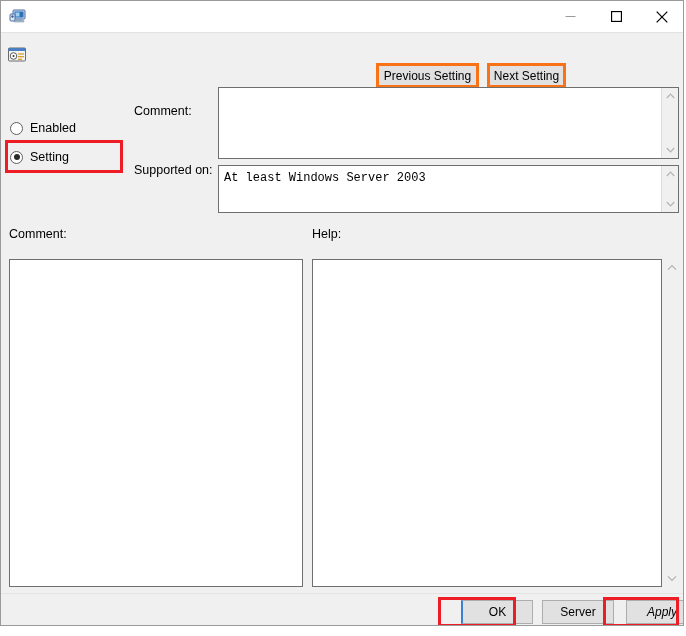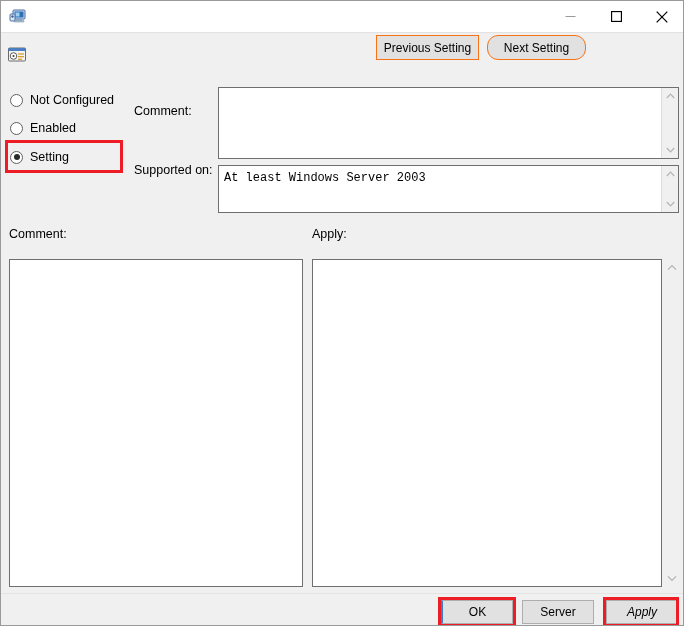--- a/index.html
+++ b/index.html
@@ -69,35 +69,35 @@
   
   #setting-icon {
     position: absolute;
     left: 6px;
     top: 44px;
     width: 20px;
     height: 20px;
   }
   .navbtn {
     position: absolute;
-    top: 34px;
+    top: 62px;
     height: 25px;
     background: #e1e1e1;
-    border: 1px solid #f97316;
+    border: 3px solid #f97316;
     font-family: "Liberation Sans", sans-serif;
     font-size: 12px;
     color: #000000;
     box-sizing: border-box;
     display: flex;
     align-items: center;
     justify-content: center;
     padding: 0;
   }
   #btn-prev { left: 375px; width: 103px; }
-  #btn-next { left: 486px; width: 99px; border-radius: 11px; }
+  #btn-next { left: 486px; width: 79px; }
 
   
   .radio-row {
     position: absolute;
     left: 9px;
     height: 20px;
     display: flex;
     align-items: center;
     font-size: 12.5px;
     color: #000000;
@@ -256,20 +256,21 @@
     background: #e1e1e1;
     border: 1px solid #adadad;
     font-family: "Liberation Sans", sans-serif;
     font-size: 12px;
     color: #000000;
     box-sizing: border-box;
     display: flex;
     align-items: center;
     justify-content: center;
     padding: 0;
+    margin-left: 20px;
   }
   #btn-ok     { left: 440px; }
   #btn-cancel { left: 521px; }
   #btn-apply  { left: 605px; font-style: italic; }
   #btn-ok { border-left: 2px solid #3b7fd4; }
 </style>
 </head>
 <body>
 
 <div id="window">
@@ -314,24 +315,20 @@
       <circle cx="6.5" cy="11" r="1" fill="#333333"></circle>
       <rect x="11" y="8.3" width="6" height="1.3" fill="#d8a030"></rect>
       <rect x="11" y="11" width="6" height="1.3" fill="#d8a030"></rect>
       <rect x="11" y="13.6" width="4" height="1.3" fill="#d8a030"></rect>
     </svg>
   </span>
 
   <button class="navbtn" id="btn-prev">Previous Setting</button>
   <button class="navbtn" id="btn-next">Next Setting</button>
 
-  <div class="radio-row" id="radio-notconfigured">
-    <span class="radio-mark"></span>
-    <span>Not Configured</span>
-  </div>
   <div class="radio-row" id="radio-enabled">
     <span class="radio-mark"></span>
     <span>Enabled</span>
   </div>
   <div class="radio-row" id="radio-disabled">
     <span class="radio-mark checked"></span>
     <span>Setting</span>
   </div>
 
   <span class="field-label" id="label-comment">Comment:</span>
@@ -362,21 +359,21 @@
       </span>
       <span class="arrow down">
         <svg width="9" height="6" viewBox="0 0 9 6">
             <path d="M0.8 1 L4.5 4.8 L8.2 1" fill="none" stroke="#b4b4b4" stroke-width="1.2"></path>
           </svg>
       </span>
     </div>
   </div>
 
   <span class="field-label" id="label-options">Comment:</span>
-  <span class="field-label" id="label-help">Apply:</span>
+  <span class="field-label" id="label-help">Help:</span>
 
   <div id="pane-options">
     <div class="textbox-content"></div>
   </div>
 
   <div id="pane-help">
     <div class="textbox-content"></div>
   </div>
 
   <div id="help-scrollbar">

